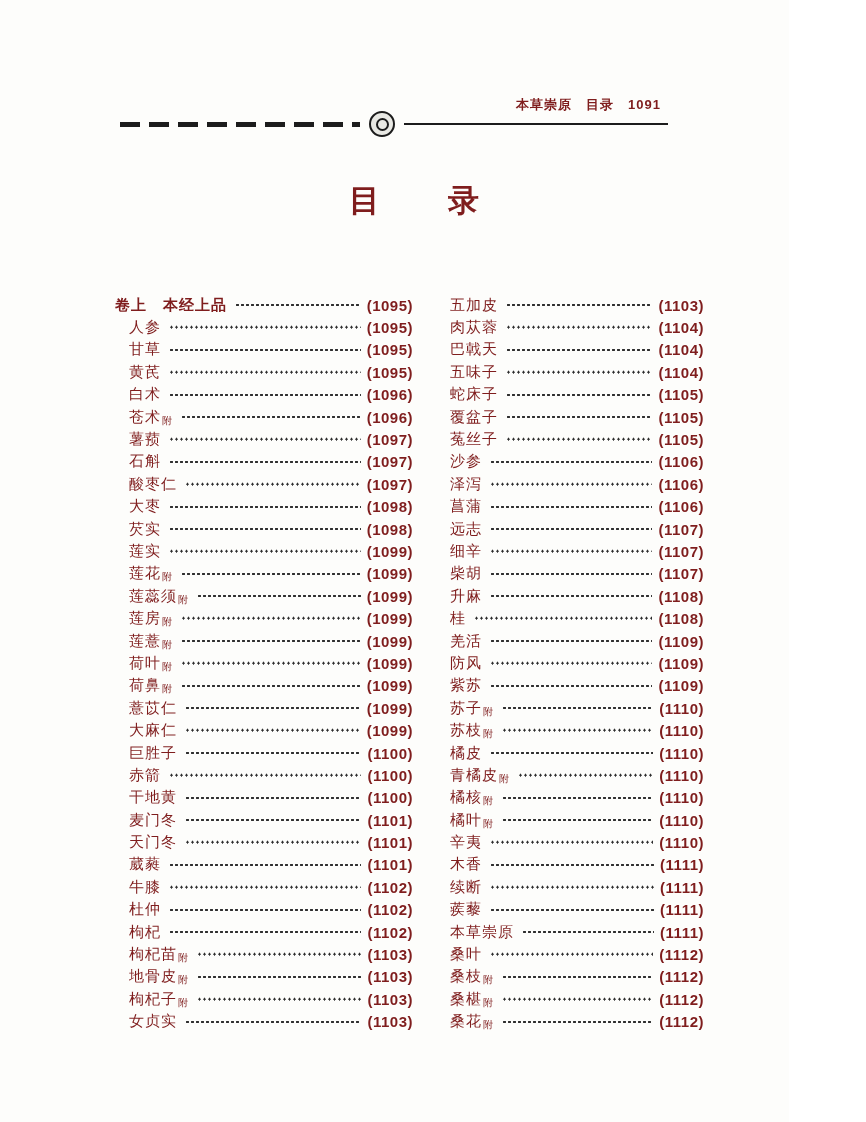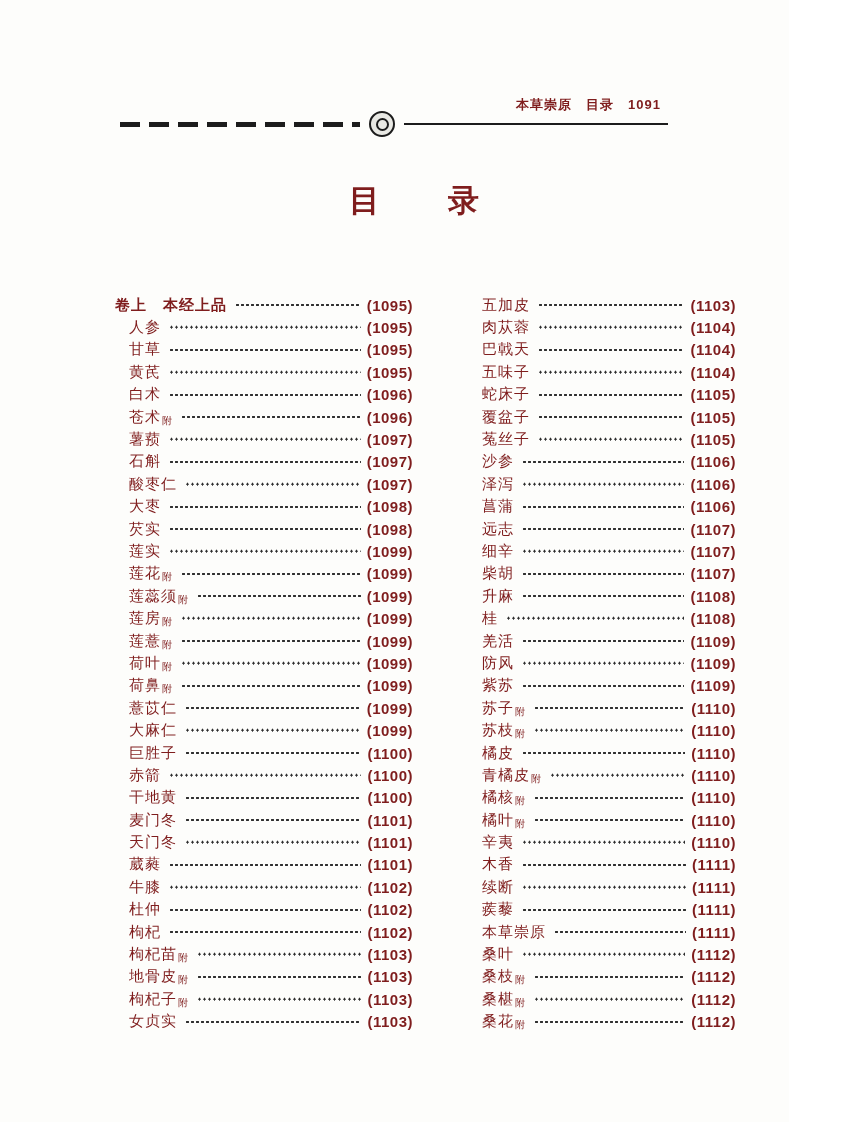--- a/index.html
+++ b/index.html
@@ -79,21 +79,21 @@
   }
 
   
   .toc-col {
     position: absolute;
     top: 261px;
     font-size: 15px;
     margin-top: 33px;
   }
   .col-left  { left: 115px; width: 298px; }
-  .col-right { left: 482px; width: 254px; }
+  .col-right { left: 450px; width: 254px; }
 
   .row {
     display: flex;
     align-items: center;
     height: 22.4px;
     white-space: nowrap;
   }
   .col-left .row { padding-left: 14px; }
   .col-left .row.section { padding-left: 0; font-weight: 700; }
 

